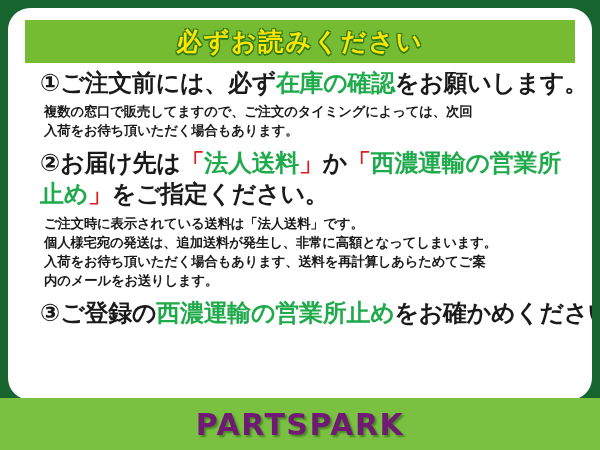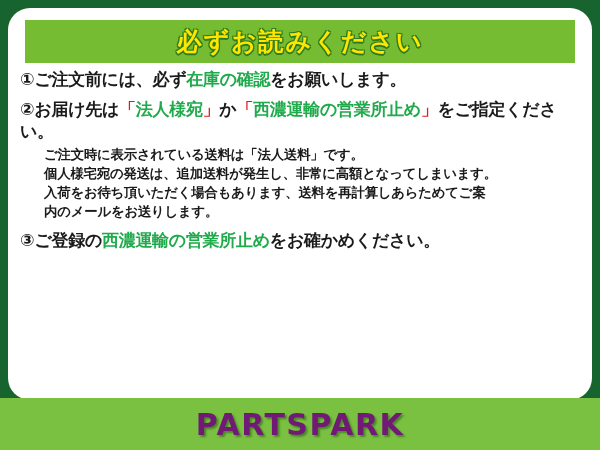--- a/index.html
+++ b/index.html
@@ -70,25 +70,26 @@
     width: 584px;
     padding: 0 10px 0 12px;
     box-sizing: border-box;
   }
 
   .item {
     margin-bottom: 8px;
   }
   .item-heading {
     color: #1a1a1a;
-    font-size: 17px;
+    font-size: 24px;
     font-weight: bold;
     line-height: 1.30;
     letter-spacing: -0.3px;
     white-space: nowrap;
+    margin-left: 20px;
   }
   .item-heading.wrap {
     white-space: normal;
   }
   .item-sub {
     color: #1a1a1a;
     font-size: 13.4px;
     font-weight: bold;
     line-height: 1.42;
     letter-spacing: -0.2px;
@@ -131,25 +132,29 @@
     <div class="header-band">
       <span class="header-title">必ずお読みください</span>
     </div>
 
     <div class="body-area">
 
       <div class="item">
         <div class="item-heading">
           <span class="num">①</span><span>ご注文前には、必ず</span><span class="hl-green">在庫の確認</span><span>をお願いします。</span>
         </div>
+        <div class="item-sub">
+          <div>複数の窓口で販売してますので、ご注文のタイミングによっては、次回</div>
+          <div>入荷をお待ち頂いただく場合もあります。</div>
+        </div>
       </div>
 
       <div class="item">
         <div class="item-heading wrap">
-          <span class="num">②</span><span>お届け先は</span><span class="hl-red">「</span><span class="hl-green">法人様宛</span><span class="hl-red">」</span><span>か</span><span class="hl-red">「</span><span class="hl-green">西濃運輸の営業所止め</span><span class="hl-red">」</span><span>をご指定ください。</span>
+          <span class="num">②</span><span>お届け先は</span><span class="hl-red">「</span><span class="hl-green">法人送料</span><span class="hl-red">」</span><span>か</span><span class="hl-red">「</span><span class="hl-green">西濃運輸の営業所止め</span><span class="hl-red">」</span><span>をご指定ください。</span>
         </div>
         <div class="item-sub">
           <div>ご注文時に表示されている送料は「法人送料」です。</div>
           <div>個人様宅宛の発送は、追加送料が発生し、非常に高額となってしまいます。</div>
           <div>入荷をお待ち頂いただく場合もあります、送料を再計算しあらためてご案</div>
           <div>内のメールをお送りします。</div>
         </div>
       </div>
 
       <div class="item">

